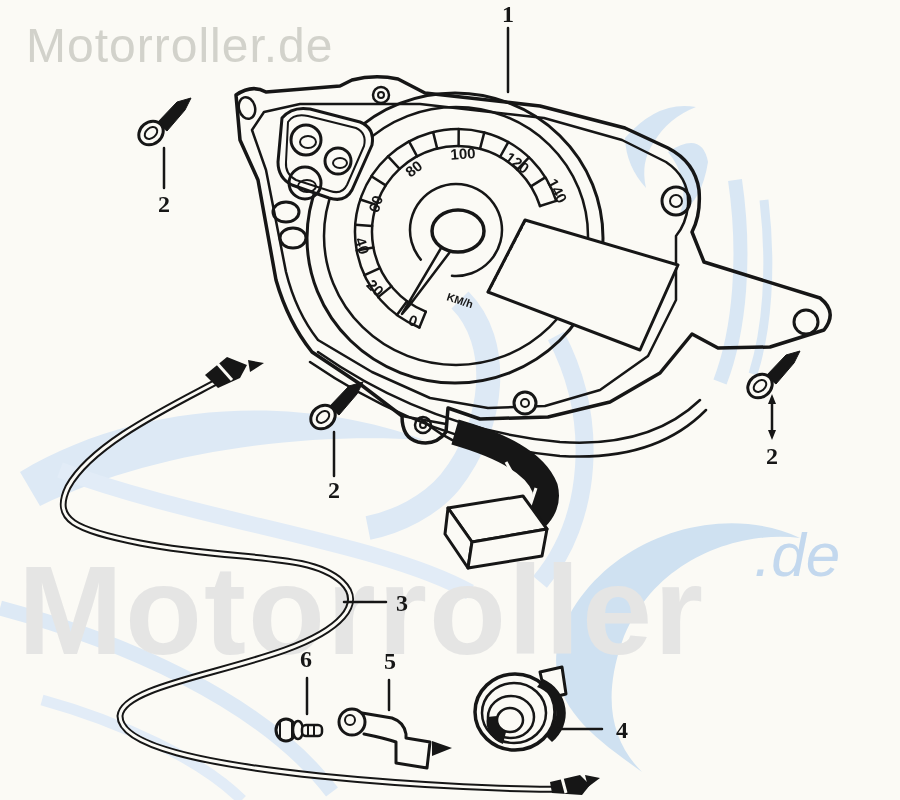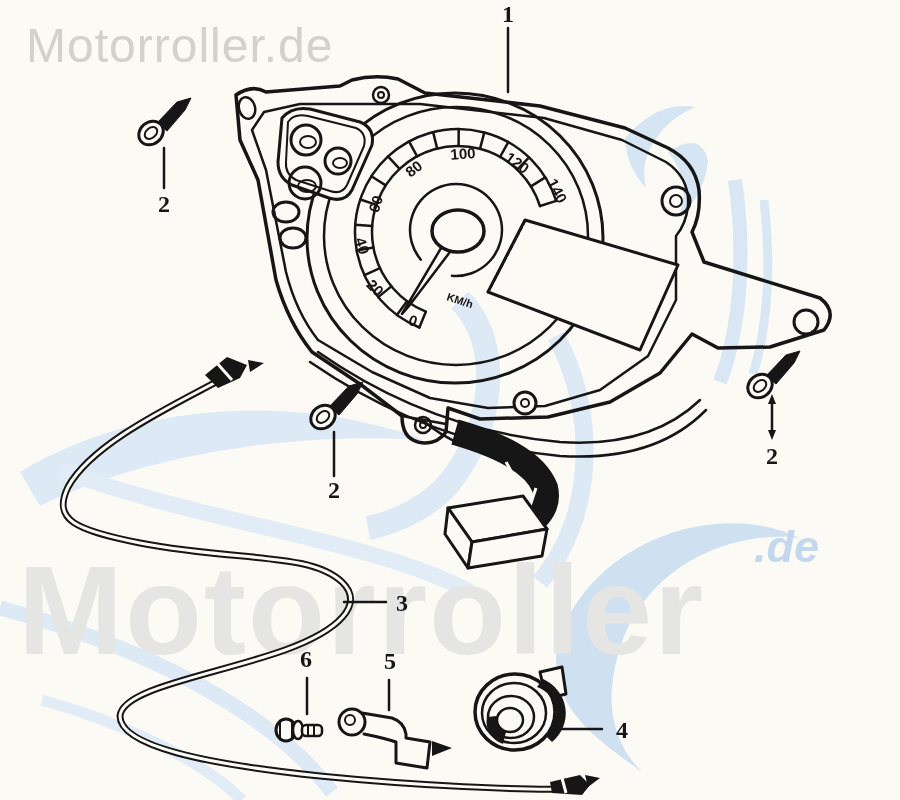--- a/index.html
+++ b/index.html
@@ -15,21 +15,21 @@
     font-size:48px;font-weight:400;color:#d2d2cb;
     letter-spacing:1px;white-space:nowrap;
   }
   .wm-big{
     position:absolute;left:18px;top:548px;
     font-size:126px;font-weight:700;
     color:#e5e5e4;letter-spacing:2px;white-space:nowrap;line-height:1;
   }
   .wm-de{
     position:absolute;left:754px;top:524px;
-    font-size:45px;font-weight:700;font-style:italic;
+    font-size:62px;font-weight:400;font-style:italic;
     color:#c3d8ee;line-height:1;
   }
   svg{position:absolute;left:0;top:0;}
   .ln{stroke:#161616;fill:none;stroke-linecap:round;stroke-linejoin:round;}
   .fillpaper{fill:#fbfaf5;}
   .callout{font-family:"Liberation Serif", serif;font-weight:700;font-size:24px;fill:#161616;}
   .dialnum{font-weight:700;font-size:15px;fill:#161616;}
   .unit{font-weight:700;font-size:11px;fill:#161616;}
 </style>
 </head>

